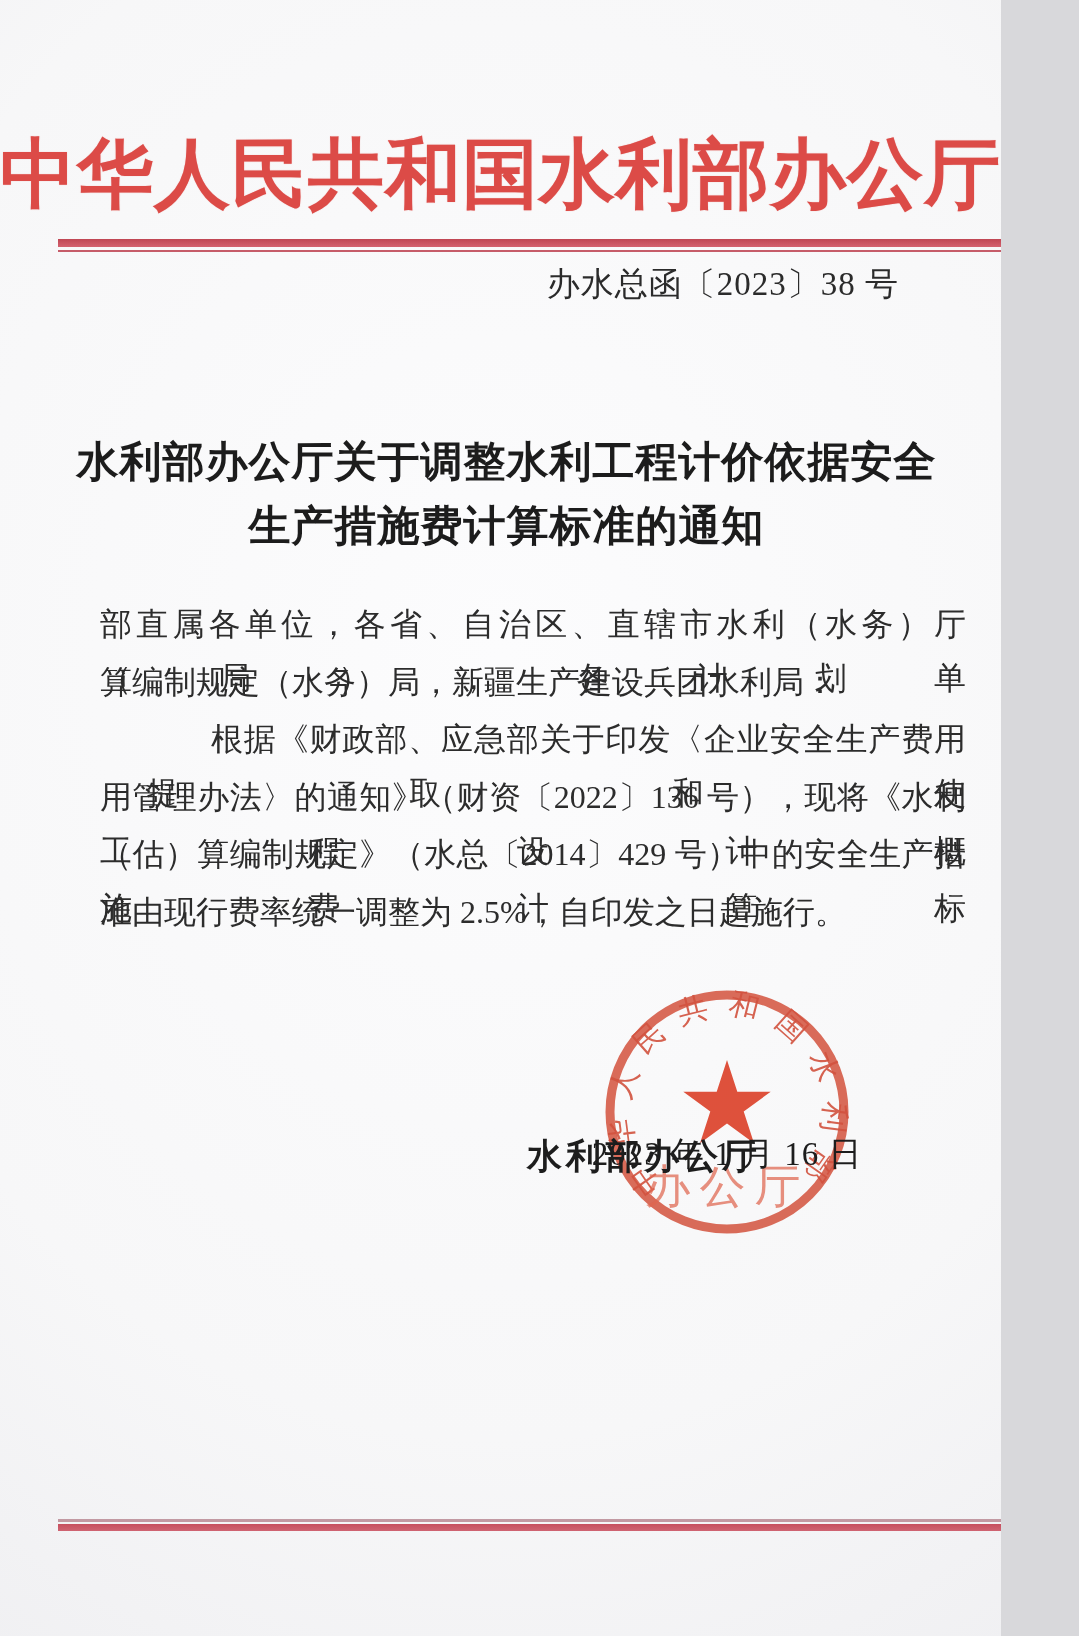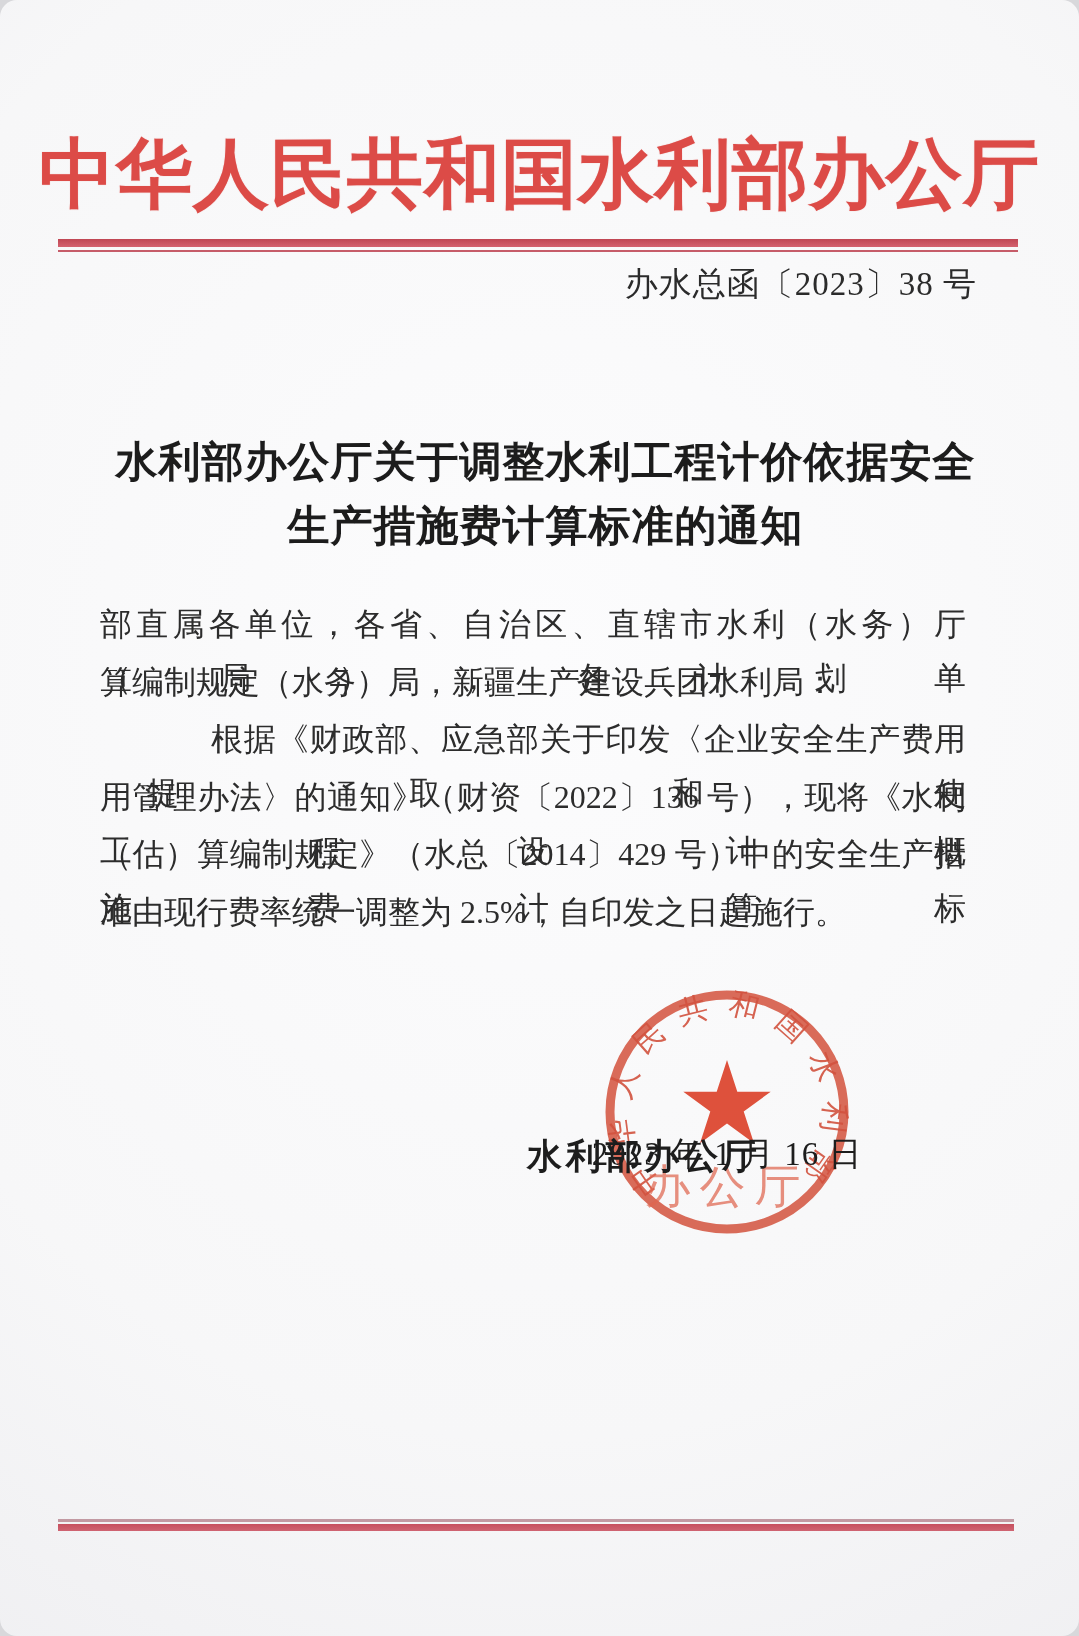--- a/index.html
+++ b/index.html
@@ -1,22 +1,21 @@
 <!DOCTYPE html>
 <html><head>
 <meta charset="utf-8">
 <style>
   * { margin:0; padding:0; box-sizing:border-box; }
   html,body { background:#d8d8db; }
   .page {
-    position:relative; width:1079px; height:1636px; overflow:hidden;
+    position:relative; width:1001px; height:1636px; overflow:hidden;
     background: radial-gradient(140% 100% at 50% 40%, #fcfcfd 0%, #f7f7f8 48%, #ededf0 80%, #e2e2e6 100%);
     font-family:"Liberation Serif","DejaVu Serif",serif;
     color:#262626;
-    border-radius:17px;
   }
   .org-name {
     position:absolute; top:124px; left:0; width:100%;
     text-align:center; font-size:76px; font-weight:700;
     color:#dc4b47; letter-spacing:1px; white-space:nowrap;
     text-shadow:0 0 1px rgba(220,75,71,.45);
   }
   .rule-top { position:absolute; top:239px; left:58px; width:960px; }
   .rule-top .thick { height:8px; background:linear-gradient(180deg,#c04653,#d4626f); }
   .rule-top .thin  { margin-top:3px; height:2px; background:#c65c69; }

